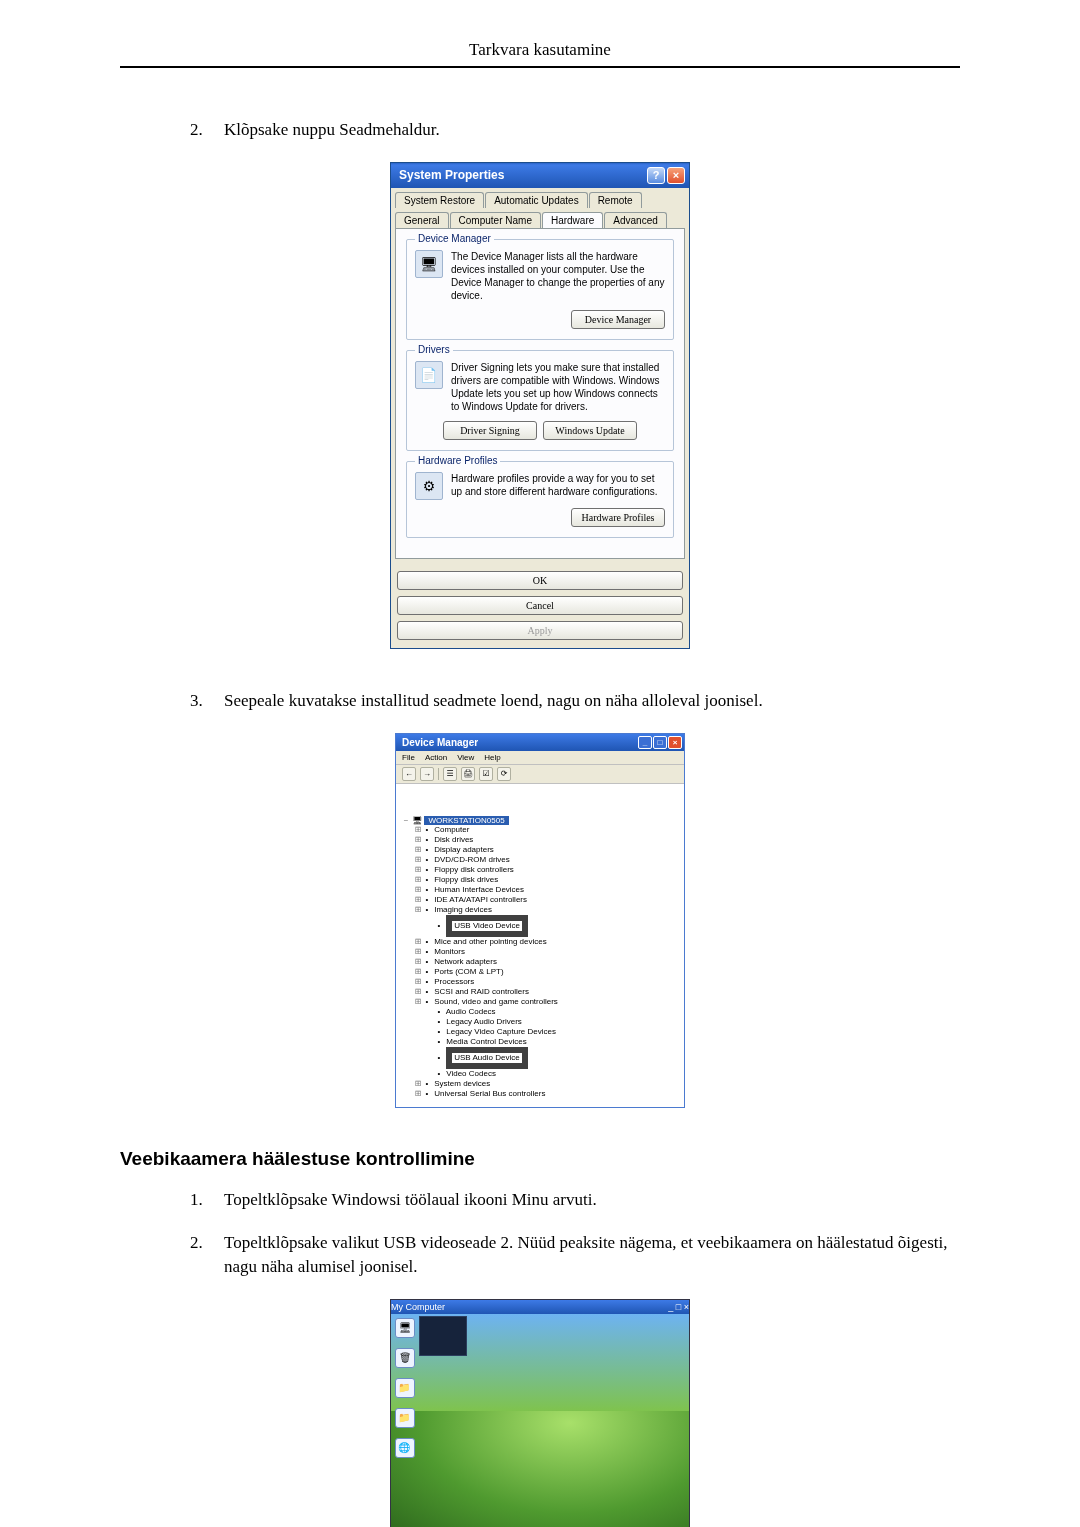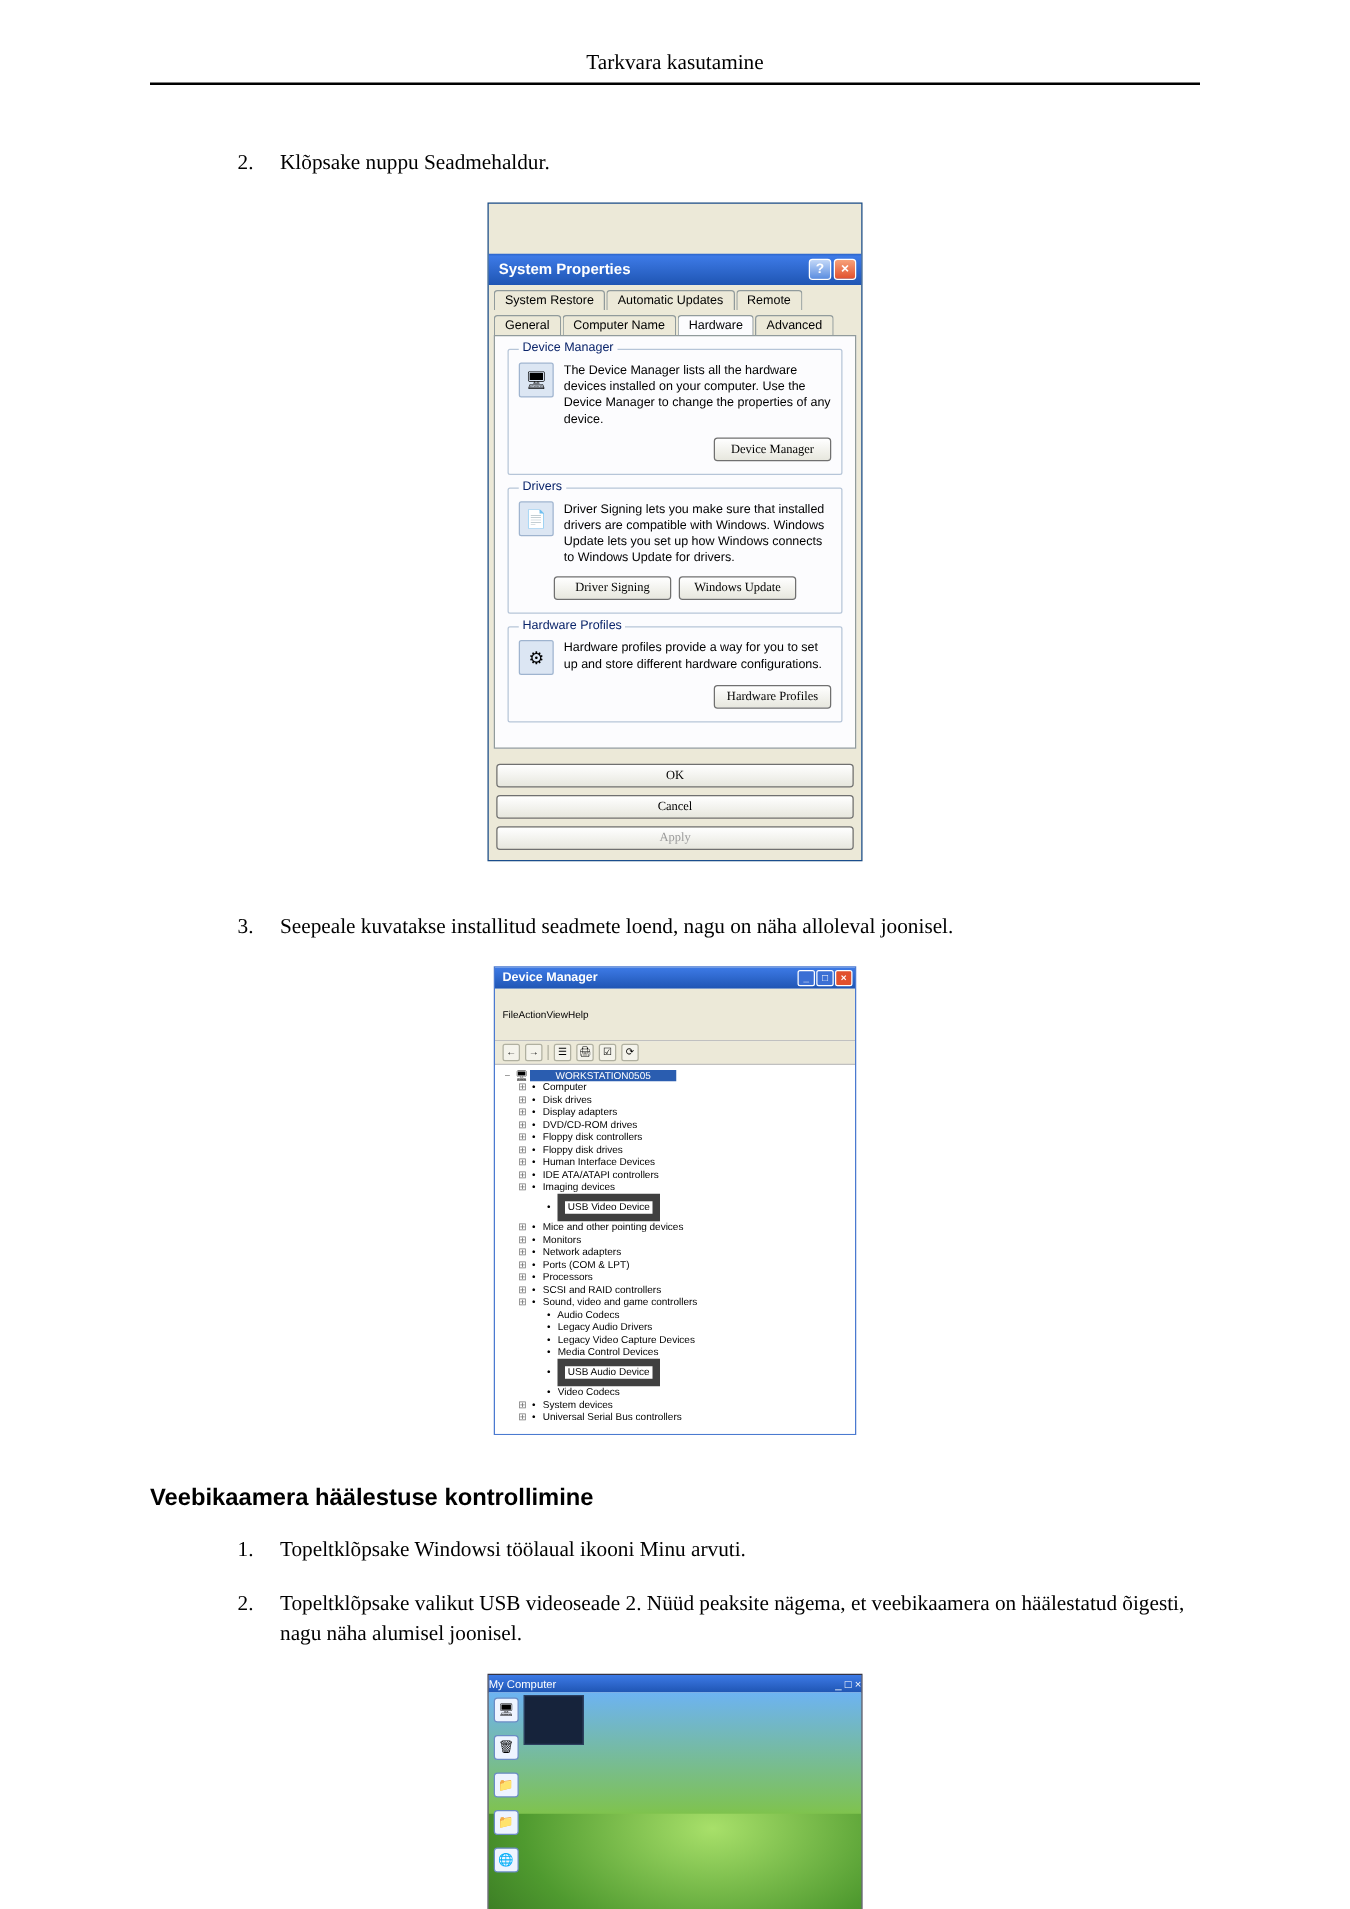--- a/index.html
+++ b/index.html
@@ -45,21 +45,20 @@
     }
     .sp-titlebar {
       background: linear-gradient(#2a63c7, #3d7ae6 8%, #1f55b3);
       color: #fff;
       font-weight: bold;
       font-size: 12px;
       padding: 4px 4px 4px 8px;
       display: flex;
       align-items: center;
       justify-content: space-between;
-      margin-top: 40px;
     }
     .sp-winbtns { display: flex; gap: 2px; }
     .sp-winbtn {
       width: 18px; height: 17px;
       border: 1px solid #fff;
       border-radius: 3px;
       display: flex; align-items: center; justify-content: center;
       font-size: 11px; font-weight: bold;
     }
     .sp-help { background: linear-gradient(#c3d8f8,#5a8de0); color:#fff; }
@@ -140,33 +139,33 @@
       display: flex; justify-content: space-between; align-items: center;
     }
     .dm-winbtns { display:flex; gap:1px; }
     .dm-wbtn { width:14px; height:13px; border-radius:2px; display:flex; align-items:center; justify-content:center; font-size:8px; font-weight:bold; color:#fff; }
     .dm-min { background:#3b6fd4; border:1px solid #fff; }
     .dm-max { background:#3b6fd4; border:1px solid #fff; }
     .dm-close { background:#e1502d; border:1px solid #fff; }
     .dm-menu {
       background:#ece9d8;
       border-bottom:1px solid #c0c0c0;
-      display:flex; 
-      padding:16px 6px;
+      display:flex; gap:10px;
+      padding:2px 6px;
       font-size:8px;
     }
     .dm-toolbar {
       background:#ece9d8;
       border-bottom:1px solid #c0c0c0;
       display:flex; gap:4px; align-items:center;
       padding:2px 6px;
     }
     .dm-tbtn { width:14px; height:14px; border:1px solid #b0b0a0; background:#f4f3eb; border-radius:2px; font-size:8px; display:flex; align-items:center; justify-content:center; }
     .dm-tree { padding:4px 6px 8px 6px; background:#fff; }
-    .dm-root { background:#2a5db0; color:#fff; padding:0 20px; display:inline-block; font-size:8px; }
+    .dm-root { background:#2a5db0; color:#fff; padding:0 4px; display:inline-block; font-size:8px;margin-top:28px; }
     .dm-ul { list-style:none; margin-left:0; }
     .dm-ul li { white-space:nowrap; line-height:1.25; }
     .dm-l1 { padding-left:12px; }
     .dm-l2 { padding-left:24px; }
     .dm-box {
       border:6px solid #404040;
       padding:0 2px;
       display:inline-block;
     }
     .dm-exp { color:#777; display:inline-block; width:8px; text-align:center; }

